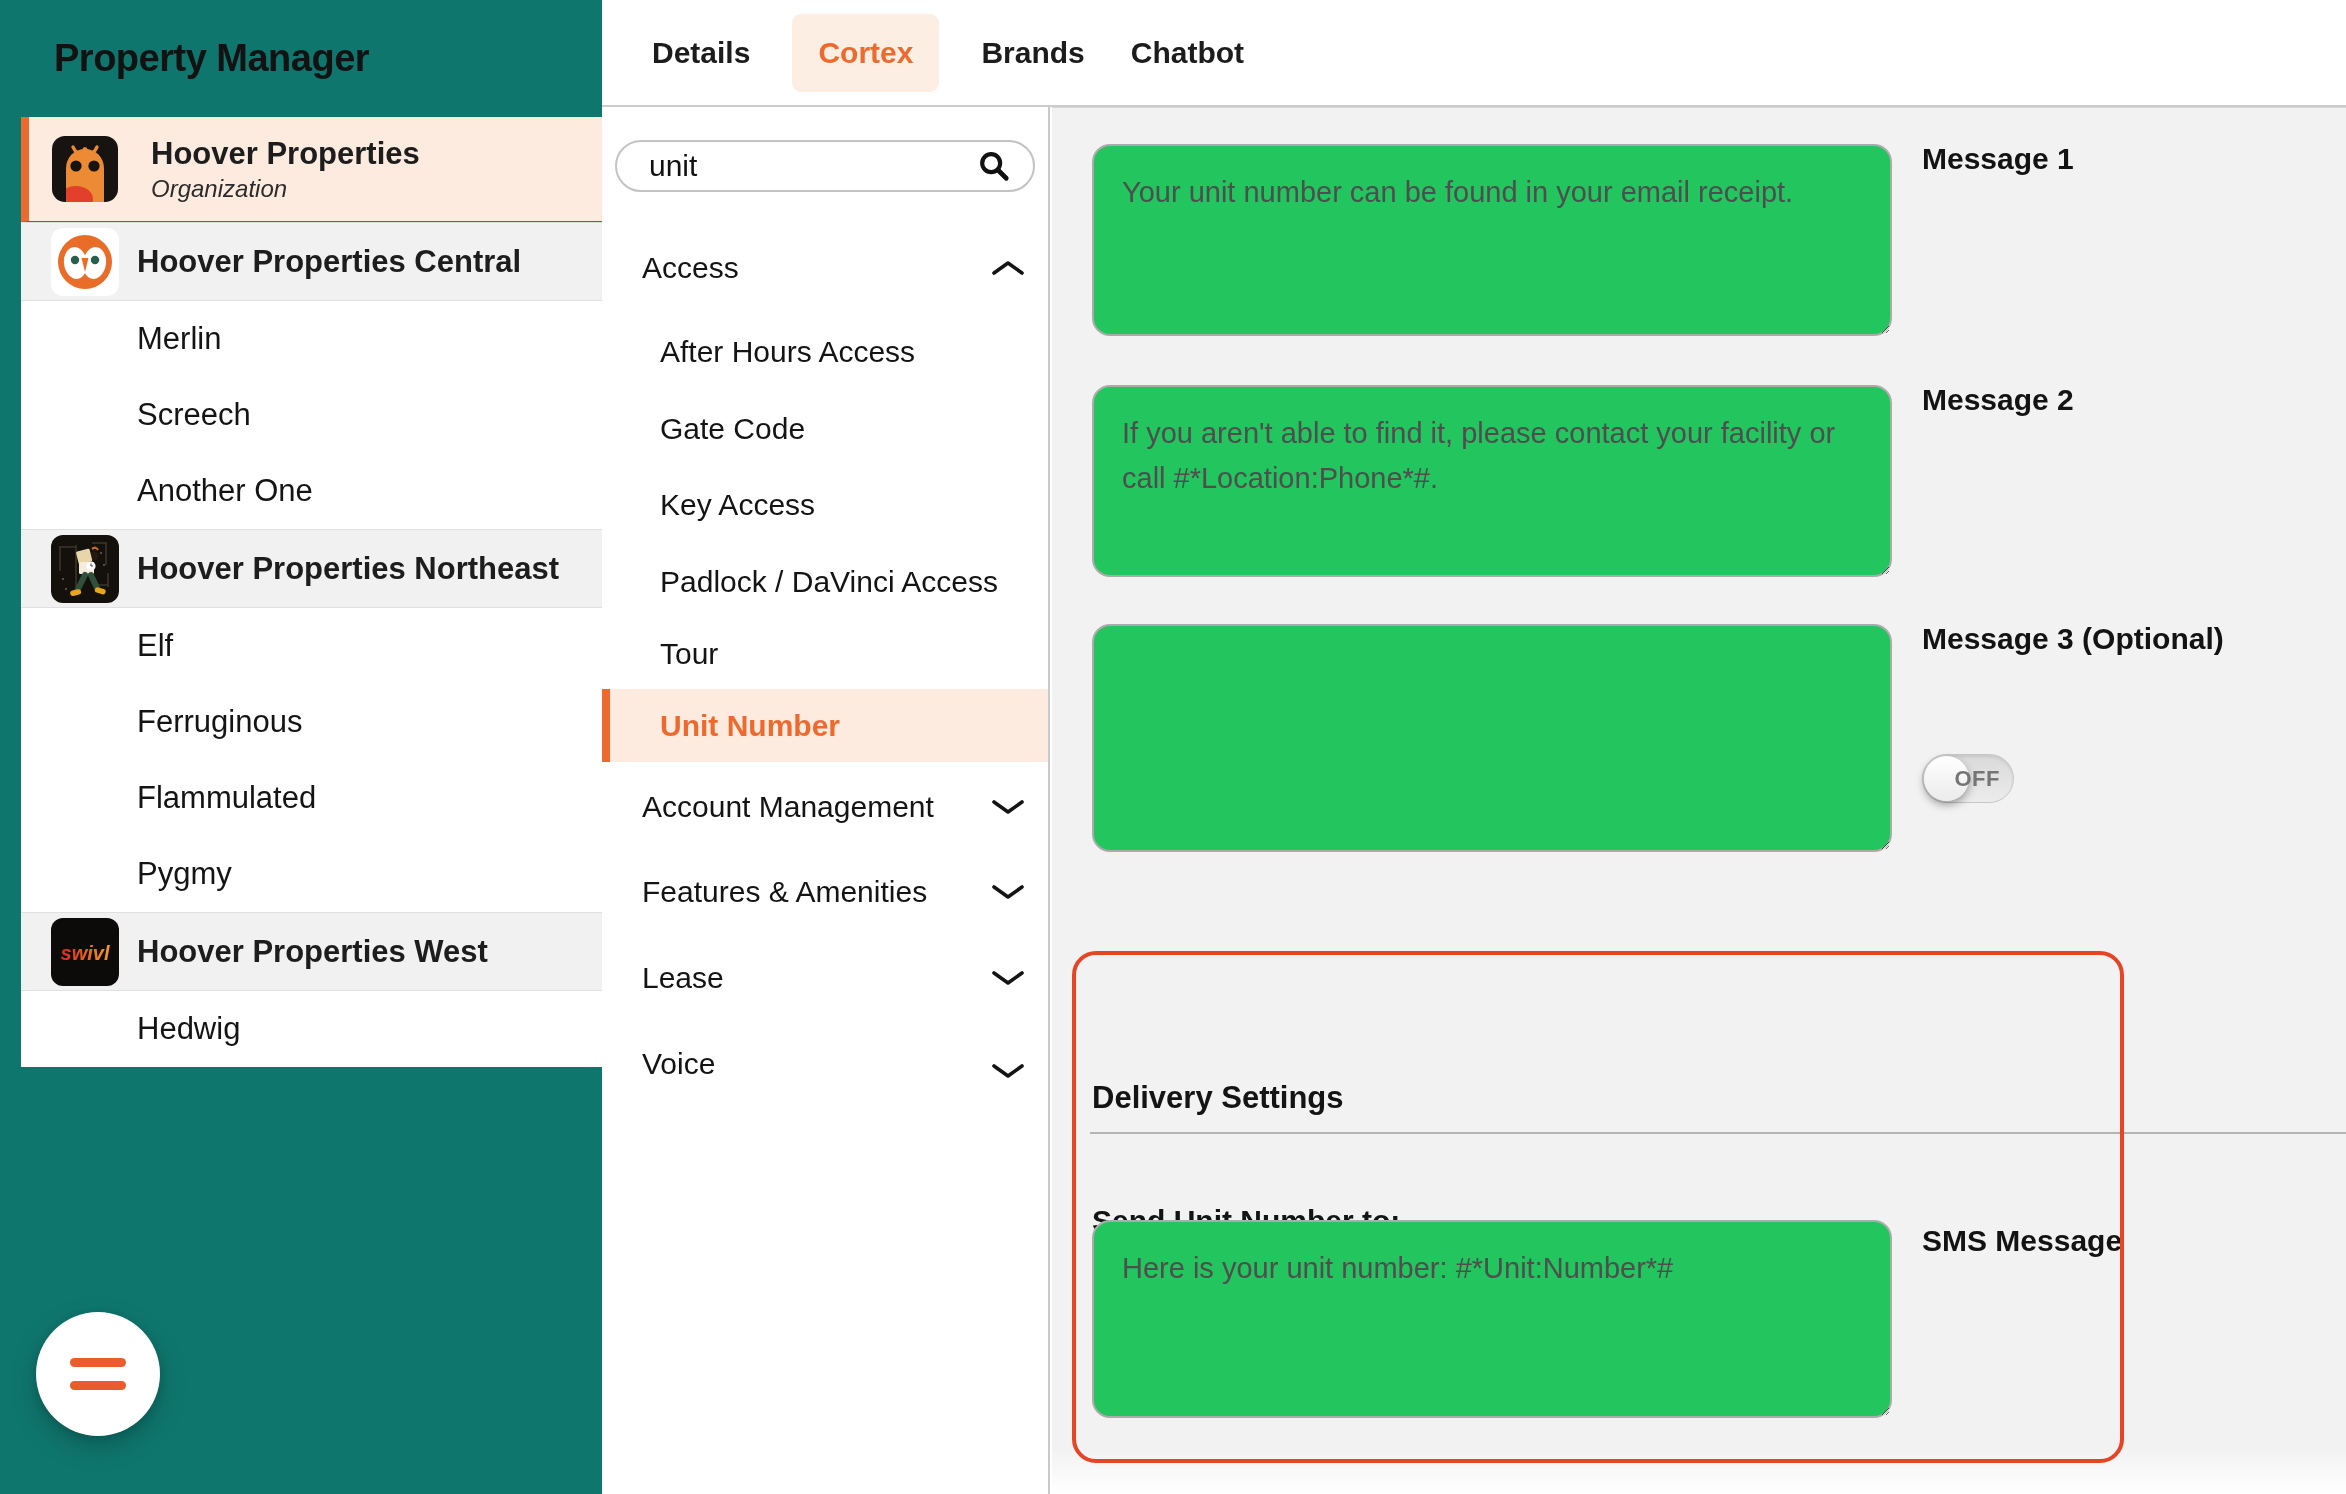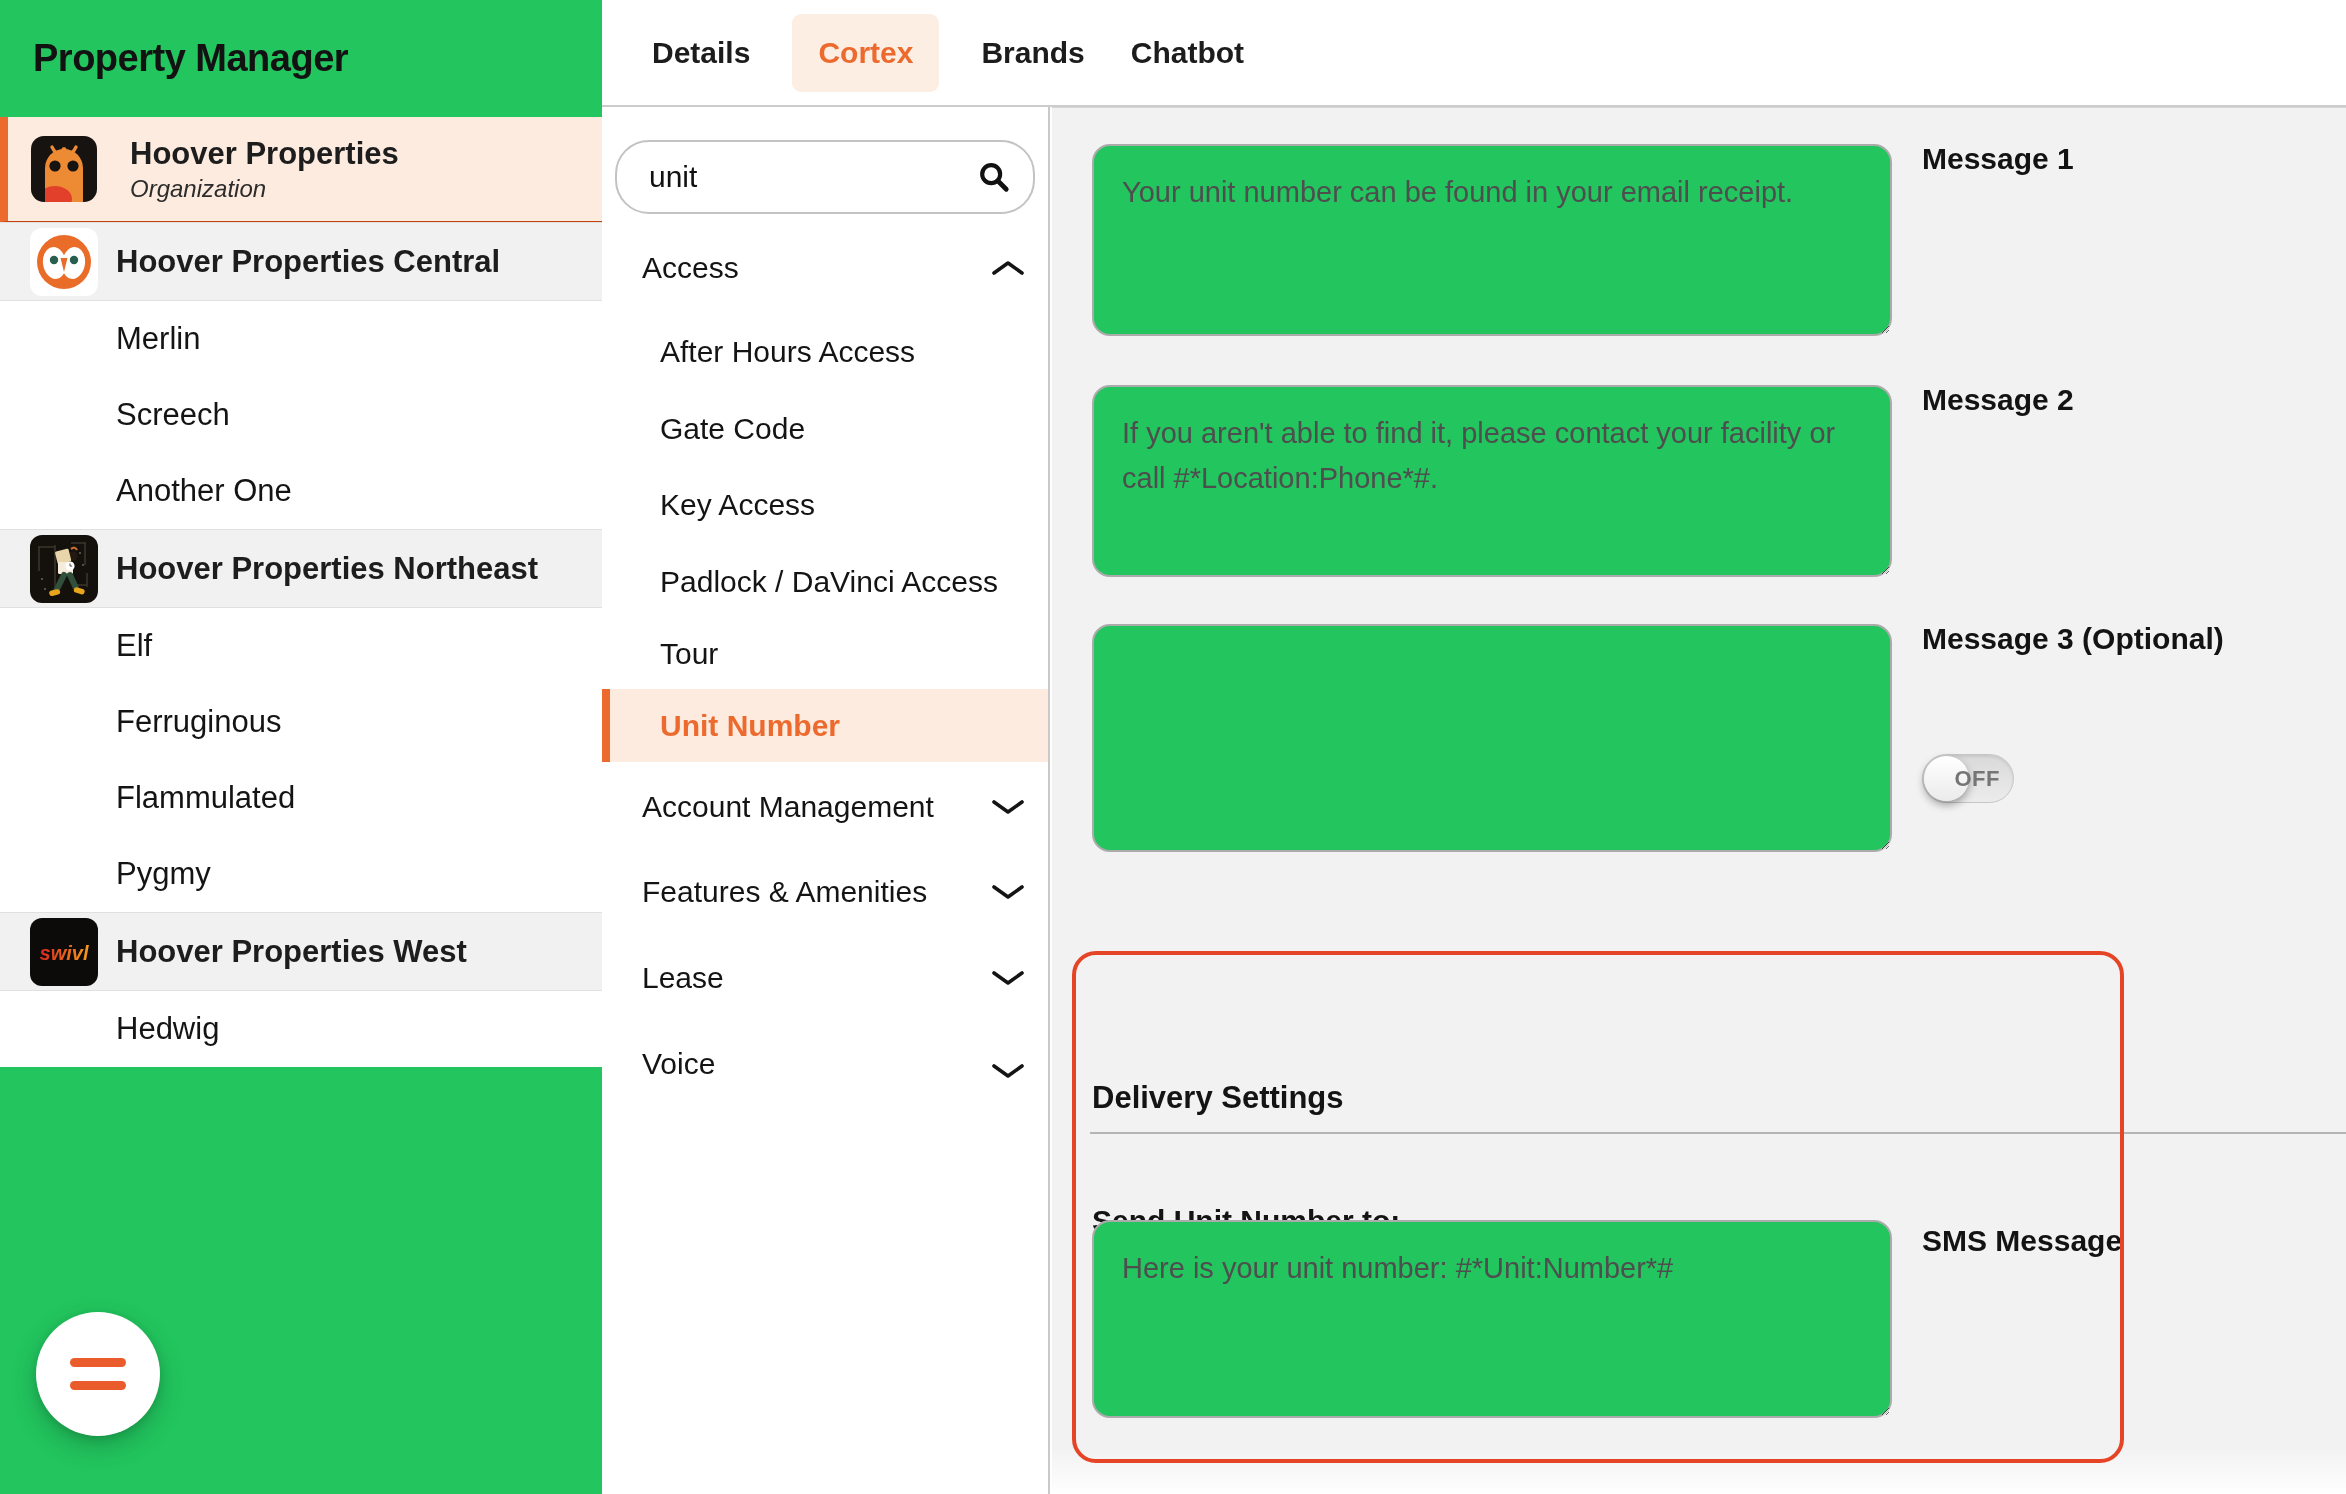--- a/index.html
+++ b/index.html
@@ -2,21 +2,21 @@
 <html><head>
 <meta charset="utf-8">
 <style>
   html,body{margin:0;padding:0;background:#fff;}
   *{box-sizing:border-box;}
   .screen{
     position:relative;width:2346px;height:1494px;overflow:hidden;background:#fff;
     font-family:"Liberation Sans",sans-serif;color:#1b1b1b;
   }
   
-  .sidebar{position:absolute;left:0;top:0;width:720px;height:1494px;background:#22c55e;border-right:2px solid #c9c9c9;}
+  .sidebar{position:absolute;left:0;top:0;width:720px;height:1494px;background:#0f766e;border-right:2px solid #c9c9c9;padding-left:21px;}
   .sb-header{position:relative;height:117px;display:flex;align-items:center;}
   .app-title{margin:0 0 0 33px;font-size:38px;font-weight:800;letter-spacing:-0.5px;color:#121212;}
   .sb-actions{position:absolute;right:18px;top:0;height:117px;display:flex;align-items:center;gap:14px;}
   .search-btn{width:52px;height:52px;border-radius:50%;border:2px solid #5a5a5a;background:#fff;display:flex;align-items:center;justify-content:center;cursor:pointer;padding:0;}
   .kebab{border:none;background:none;display:flex;flex-direction:column;gap:7px;padding:6px;cursor:pointer;}
   .kebab i{width:8px;height:8px;border-radius:50%;background:#1c1c1c;}
   .sb-list{display:flex;flex-direction:column;}
   .row{position:relative;display:flex;align-items:center;background:#fff;}
   .row .chev{position:absolute;right:26px;top:50%;transform:translateY(-50%);display:flex;}
   .row .icon{width:68px;height:68px;flex:none;margin-left:30px;display:flex;}
@@ -32,21 +32,21 @@
   .fab{position:absolute;left:36px;top:1312px;width:124px;height:124px;border-radius:50%;background:#fff;border:none;
        box-shadow:0 10px 28px rgba(0,0,0,.20), 0 3px 8px rgba(0,0,0,.12);display:flex;flex-direction:column;align-items:center;justify-content:center;gap:14px;cursor:pointer;}
   .fab i{width:56px;height:9px;border-radius:5px;background:#ea5c2b;}
   
   .main{position:absolute;left:602px;top:0;right:0;bottom:0;}
   .tabs{position:relative;height:107px;background:#fff;display:flex;align-items:center;padding-left:46px;gap:38px;border-bottom:2px solid #cccccc;text-align:right;}
   .tab{font-size:30px;font-weight:bold;color:#1c1c1c;cursor:pointer;padding:0 4px;}
   .tab.active{background:#fdeee3;color:#ed6a2f;border-radius:9px;padding:22px 26px;}
   
   .nav-panel{position:absolute;left:0;top:107px;width:448px;bottom:0;background:#fff;border-right:2px solid #c9c9c9;}
-  .searchbox{position:absolute;left:13px;top:33px;width:420px;height:74px;border:2px solid #c3c3c3;border-radius:34px;background:#fff;display:flex;align-items:center;justify-content:space-between;}
+  .searchbox{position:absolute;left:13px;top:33px;width:420px;height:52px;border:2px solid #c3c3c3;border-radius:34px;background:#fff;display:flex;align-items:center;justify-content:space-between;}
   .searchbox input{flex:1;border:none;outline:none;background:none;font-family:inherit;font-size:30px;color:#111;margin-left:30px;width:300px;}
   .searchbox .mag{margin-right:22px;display:flex;}
   .ns,.ni{position:absolute;left:0;right:0;height:48px;display:flex;align-items:center;font-size:30px;color:#141414;cursor:pointer;}
   .ns .lbl{margin-left:40px;}
   .ni .lbl{margin-left:58px;}
   .ns .caret{position:absolute;right:22px;display:flex;}
   .ni.selected{height:73px;background:#fcebde;border-left:8px solid #ed6a2f;}
   .ni.selected .lbl{margin-left:50px;color:#ed6a2f;font-weight:bold;}
   
   .content{position:absolute;left:450px;top:107px;right:0;bottom:0;background:#f2f2f2;border-top:1px solid #d6d6d6;}

